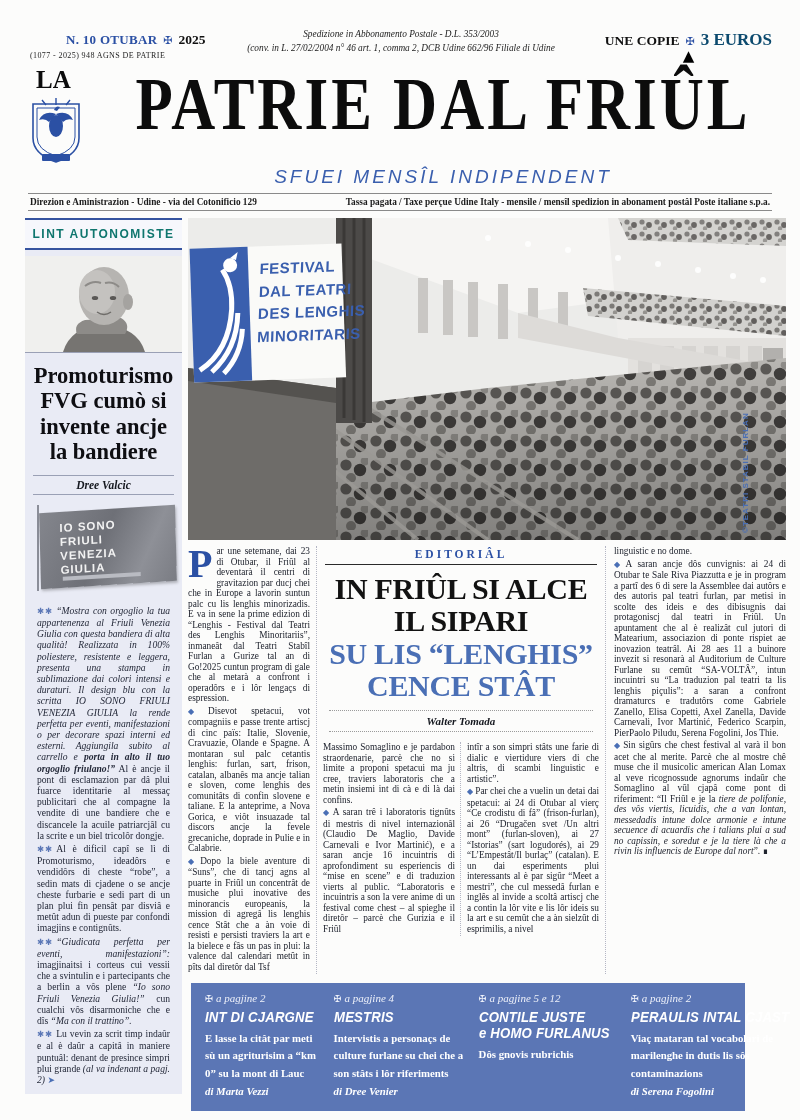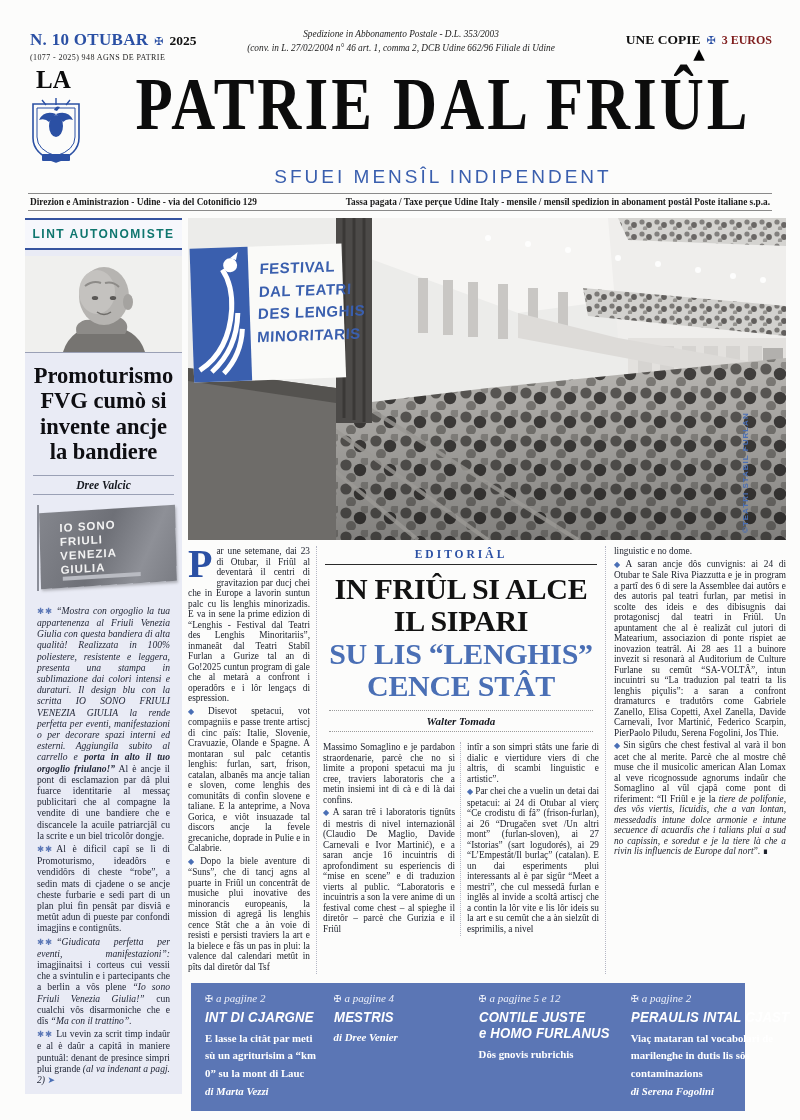--- a/index.html
+++ b/index.html
@@ -1,33 +1,33 @@
 <!DOCTYPE html>
 <html><head>
 <meta charset="utf-8">
 <style>
   html,body{margin:0;padding:0;}
   body{width:800px;height:1120px;position:relative;background:#fcfcfb;font-family:"Liberation Serif",serif;color:#1c1f2a;overflow:hidden;}
   
   .topbar{position:absolute;top:26px;left:30px;right:28px;height:44px;}
   .tb-left{position:absolute;left:0;top:4px;}
-  .tb-issue{font-weight:bold;font-size:17px;color:#2b50a4;letter-spacing:.3px;}
+  .tb-issue{font-weight:bold;font-size:13px;color:#2b50a4;letter-spacing:.3px;margin-left:36px;}
   .tb-cross{color:#2b50a4;font-size:11px;padding:0 2px;}
   .tb-year{font-weight:bold;font-size:13.5px;color:#111;}
   .tb-sub{font-size:8px;color:#222;margin-top:3px;letter-spacing:.4px;}
   .tb-center{position:absolute;left:50%;top:2px;transform:translateX(-50%);text-align:center;font-style:italic;font-size:9.3px;line-height:1.5;color:#1b1b1b;white-space:nowrap;}
   .tb-right{position:absolute;right:0;top:4px;text-align:center;}
   .tb-copy{font-weight:bold;font-size:13.5px;color:#111;}
-  .tb-price{font-weight:bold;font-size:12px;color:#7f1d1d;margin-top:33px;}
+  .tb-price{font-weight:bold;font-size:17px;color:#0c4a6e;margin-top:33px;}
   .tb-arrow{font-size:15px;color:#000;line-height:10px;margin-top:1px;font-family:"DejaVu Sans",sans-serif;}
   
   .la{position:absolute;left:36px;top:66px;font-size:25px;font-weight:bold;color:#0c0c0c;}
   .crest{position:absolute;left:28px;top:96px;}
   .mast-title{position:absolute;left:92px;right:6px;top:62px;text-align:center;font-size:61px;font-weight:bold;color:#0c0c0c;letter-spacing:3px;transform:scaleY(1.22);transform-origin:top center;white-space:nowrap;}
-  .mast-sub{position:absolute;left:92px;right:6px;top:166px;text-align:center;color:#3a5fae;font-family:"Liberation Sans",sans-serif;font-size:19px;letter-spacing:3px;}
+  .mast-sub{position:absolute;left:92px;right:6px;top:166px;text-align:center;color:#3a5fae;font-family:"Liberation Sans",sans-serif;font-size:19px;letter-spacing:3px;font-style:italic;}
   .addr-row{position:absolute;top:193px;left:28px;right:28px;border-top:1px solid #8a8a8a;border-bottom:1px solid #8a8a8a;display:flex;justify-content:space-between;padding:3px 2px;font-size:9.3px;font-weight:bold;color:#1b1b1b;}
   
   .sidebar{position:absolute;left:25px;top:218px;width:157px;bottom:26px;background:#e9ebf5;overflow:hidden;}
   .kicker-box{margin:0 0 6px 0;border-top:2px solid #35539f;border-bottom:2px solid #35539f;background:#f6f7fc;text-align:center;padding:7px 2px;font-family:"Liberation Sans",sans-serif;font-weight:bold;font-size:12px;letter-spacing:1.5px;color:#0f766e;}
   .portrait{display:block;border-bottom:1px solid #9aa0b5;background:#f0f0ee;}
   .sb-headline{font-size:22.5px;line-height:1.13;font-weight:bold;text-align:center;color:#0e0e12;padding:10px 7px 8px;}
   .sb-byline{text-align:center;font-size:11.5px;font-weight:bold;font-style:italic;color:#15181f;border-top:1px solid #9aa0b5;border-bottom:1px solid #9aa0b5;padding:3px 0;margin:2px 8px;}
   .flag-wrap{position:relative;height:92px;margin:8px 10px 4px;}
   .flag-pole{position:absolute;left:2px;top:2px;width:1.5px;height:86px;background:#8b8e99;}
   .flag{position:absolute;left:5px;top:6px;width:136px;height:76px;background:linear-gradient(115deg,#84868d,#6e7077 45%,#8e9097 75%,#7a7c83);transform:rotate(-1.5deg) skewY(-2deg);box-shadow:1px 2px 3px rgba(0,0,0,.25);}
@@ -278,20 +278,21 @@
   <div class="band">
     <div class="band-item1">
       <div class="band-page"><span class="band-cross">✠</span><span>a pagjine 2</span></div>
       <div class="band-title">INT DI CJARGNE</div>
       <div class="band-text">E lasse la citât par meti sù un agriturisim a “km 0” su la mont di Lauc</div>
       <div class="band-author">di Marta Vezzi</div>
     </div>
     <div class="band-item2">
       <div class="band-page"><span class="band-cross">✠</span><span>a pagjine 4</span></div>
       <div class="band-title">MESTRIS</div>
+      <div class="band-text">Intervistis a personaçs de culture furlane su chei che a son stâts i lôr riferiments</div>
       <div class="band-author">di Dree Venier</div>
     </div>
     <div class="band-item3">
       <div class="band-page"><span class="band-cross">✠</span><span>a pagjine 5 e 12</span></div>
       <div class="band-title"><span>CONTILE JUSTE</span><span class="l2">e HOMO FURLANUS</span></div>
       <div class="band-text">Dôs gnovis rubrichis</div>
     </div>
     <div class="band-item4">
       <div class="band-page"><span class="band-cross">✠</span><span>a pagjine 2</span></div>
       <div class="band-title">PERAULIS INTAL CJAST</div>

